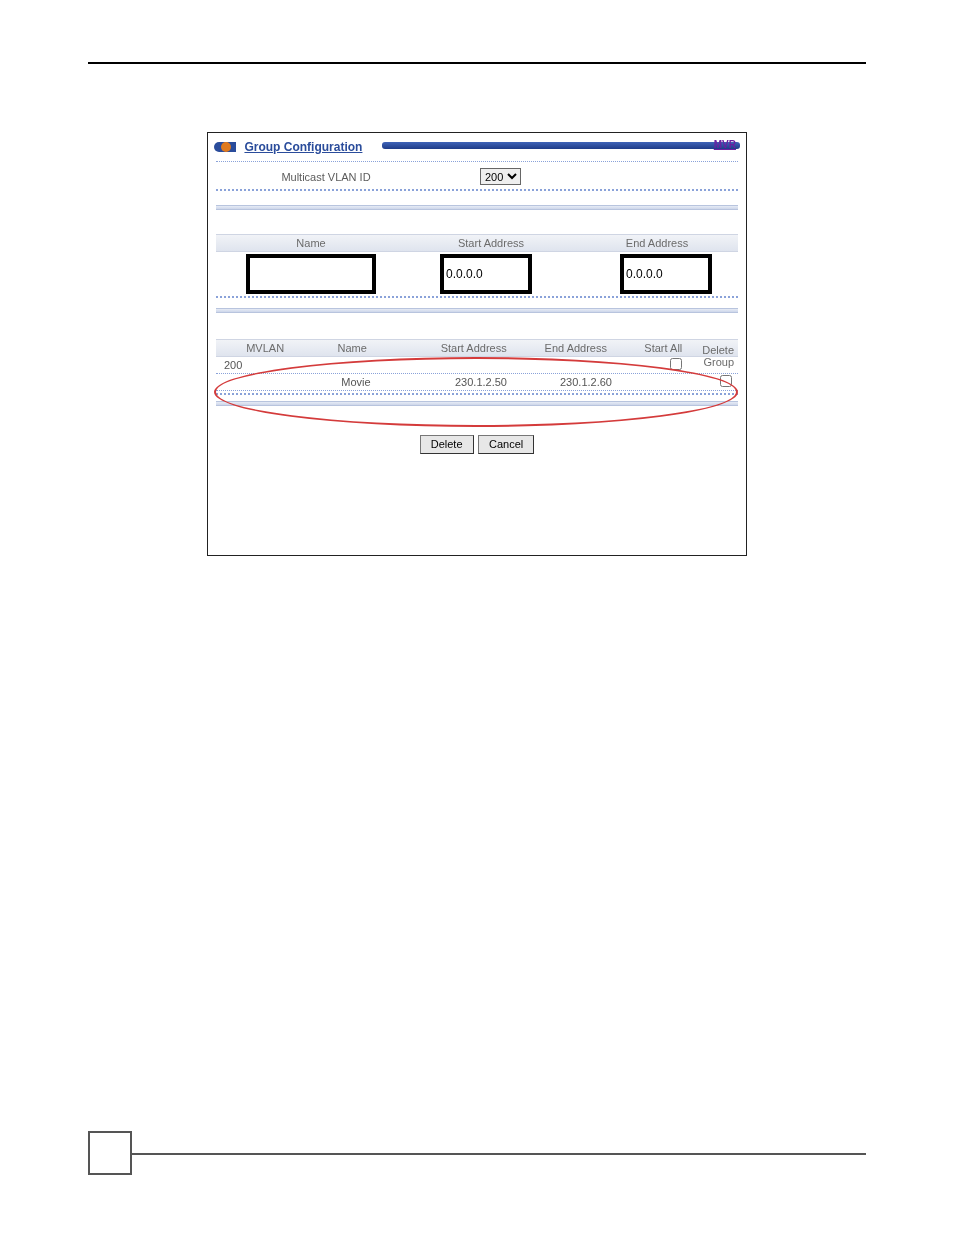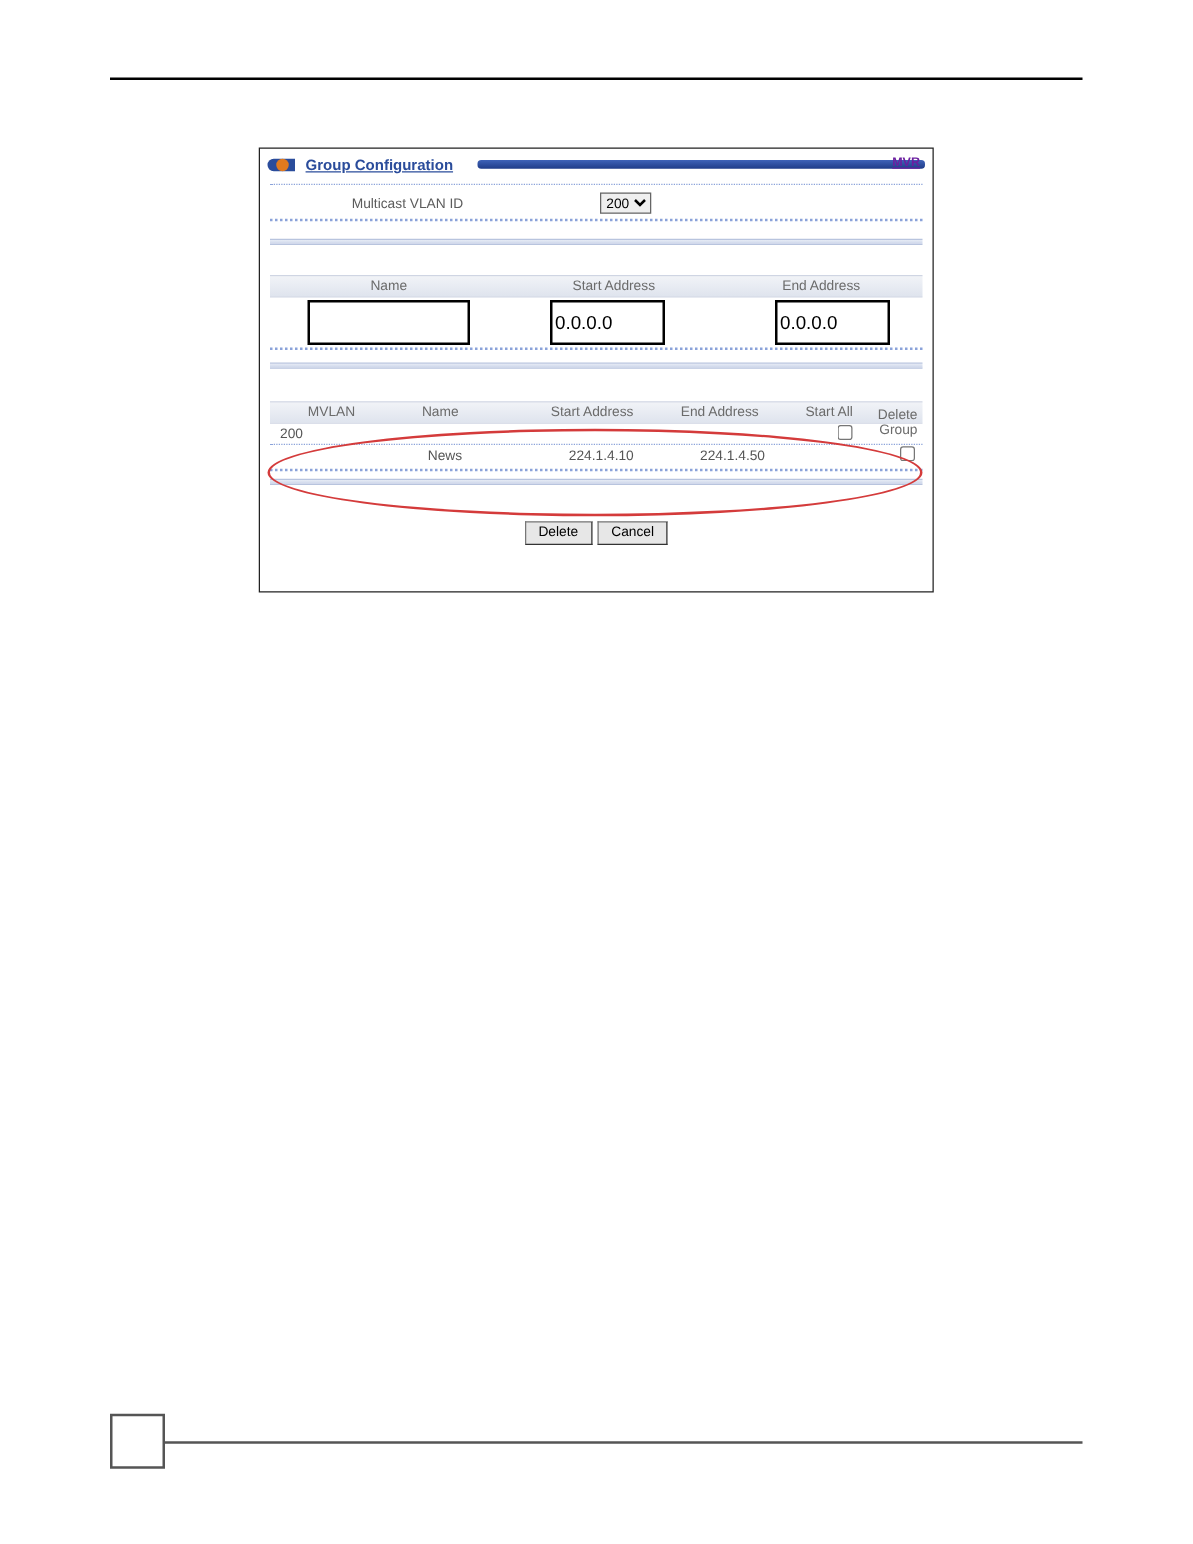--- a/index.html
+++ b/index.html
@@ -2,21 +2,21 @@
 <html><head>
 <meta charset="utf-8">
 <style>
   * { box-sizing: border-box; margin: 0; padding: 0; }
   html, body { width: 954px; height: 1235px; background: #fff; font-family: Arial, Helvetica, sans-serif; color: #333; }
   .page { width: 954px; height: 1235px; position: relative; }
   .top-rule { position: absolute; left: 88px; right: 88px; top: 62px; border-top: 2px solid #000; }
   .page-num-box { position: absolute; left: 88px; bottom: 60px; width: 44px; height: 44px; border: 2px solid #555; }
   .page-num-rule { position: absolute; left: 132px; right: 88px; bottom: 80px; border-top: 2px solid #555; }
 
-  .shot-frame { position: absolute; left: 207px; top: 118px; width: 540px; height: 356px; border: 1px solid #222; background: #fff; overflow: hidden; }
+  .shot-frame { position: absolute; left: 207px; top: 132px; width: 540px; height: 424px; border: 1px solid #222; background: #fff; overflow: hidden; }
 
   
   .titlebar { position: relative; height: 18px; margin: 4px 6px 0 6px; }
   .titlebar .pill { display: inline-block; width: 22px; height: 14px; vertical-align: middle; position: relative; }
   .titlebar .pill::before { content:""; position:absolute; left:0; top:2px; width:22px; height:10px; background:#2a4c9b; border-radius:6px 0 0 6px; }
   .titlebar .pill::after  { content:""; position:absolute; left:7px; top:2px; width:10px; height:10px; background:#e07a1f; border-radius:50%; }
   .titlebar .title-text { display:inline-block; margin-left:4px; color:#2a4c9b; font-weight:bold; font-size:12px; text-decoration: underline; vertical-align: middle; }
   .titlebar .title-fill { position:absolute; left:168px; right:0; top:5px; height:7px; background: linear-gradient(#3f63b8,#1f3c88); border-radius:3px; }
   .mvr-link { position:absolute; right:10px; top:6px; font-size:10px; font-weight:bold; color:#6b1fa0; }
 
@@ -35,21 +35,21 @@
   
   .hdr-bar { background: linear-gradient(#f1f3f7,#dfe4ee); margin: 24px 8px 0 8px; height:18px; display:flex; align-items:center; font-size:11px; color:#6b6b6b; border-top:1px solid #cfd5e3; border-bottom:1px solid #cfd5e3; }
   .hdr-bar .c1 { width: 190px; text-align:center; }
   .hdr-bar .c2 { width: 170px; text-align:center; }
   .hdr-bar .c3 { flex:1; text-align:center; }
 
   .input-row { margin: 2px 8px 0 8px; display:flex; align-items:center; }
   .input-row .c1 { width:190px; display:flex; justify-content:center; }
   .input-row .c2 { width:170px; display:flex; justify-content:flex-start; padding-left:34px; }
   .input-row .c3 { flex:1; display:flex; justify-content:flex-start; padding-left:44px; }
-  input.win-text { font-size:15px; border:2px solid #000000; height:16px; padding:16px 2px; background:#fff; }
+  input.win-text { font-size:12px; border:4px solid #000000; height:16px; padding:16px 2px; background:#fff; }
   .c1 input.win-text { width: 130px; }
   .c2 input.win-text, .c3 input.win-text { width: 92px; }
 
   .btn-row { text-align:center; margin-top: 36px; }
   button.win { font: 11px Arial; background:#e7e7e7; border:1px solid #777; border-right-color:#333; border-bottom-color:#333; padding:1px 10px; height:19px; cursor:pointer; }
   .btn-row button + button { margin-left: 2px; }
 
   
   .tbl-hdr { background: linear-gradient(#f1f3f7,#dfe4ee); margin: 26px 8px 0 8px; height:18px; display:flex; align-items:center; font-size:11px; color:#6b6b6b; border-top:1px solid #cfd5e3; border-bottom:1px solid #cfd5e3; }
   .tbl-hdr .h-mvlan { width:70px; text-align:right; padding-left:2px; }
@@ -135,25 +135,25 @@
 
     <div class="tbl-body">
       <div class="tbl-row sep">
         <div class="c-mvlan">200</div>
         <div class="c-name"></div>
         <div class="c-sa"></div>
         <div class="c-ea"></div>
         <div class="c-da"><input type="checkbox" class="win-check" style=""></div>
         <div class="c-dg"></div>
       </div>
-      <div class="tbl-row">
+      <div class="tbl-row sep">
         <div class="c-mvlan"></div>
-        <div class="c-name">News</div>
-        <div class="c-sa">224.1.4.10</div>
-        <div class="c-ea">224.1.4.50</div>
+        <div class="c-name">Movie</div>
+        <div class="c-sa">230.1.2.50</div>
+        <div class="c-ea">230.1.2.60</div>
         <div class="c-da"></div>
         <div class="c-dg"><input type="checkbox" class="win-check" style=""></div>
       </div>
     </div>
     <div class="dotted-sep dense"></div>
     <div class="shade-sep" style="margin-top:6px;"></div>
 
     <div class="btn-row2">
       <button class="win">Delete</button>
       <button class="win">Cancel</button>

